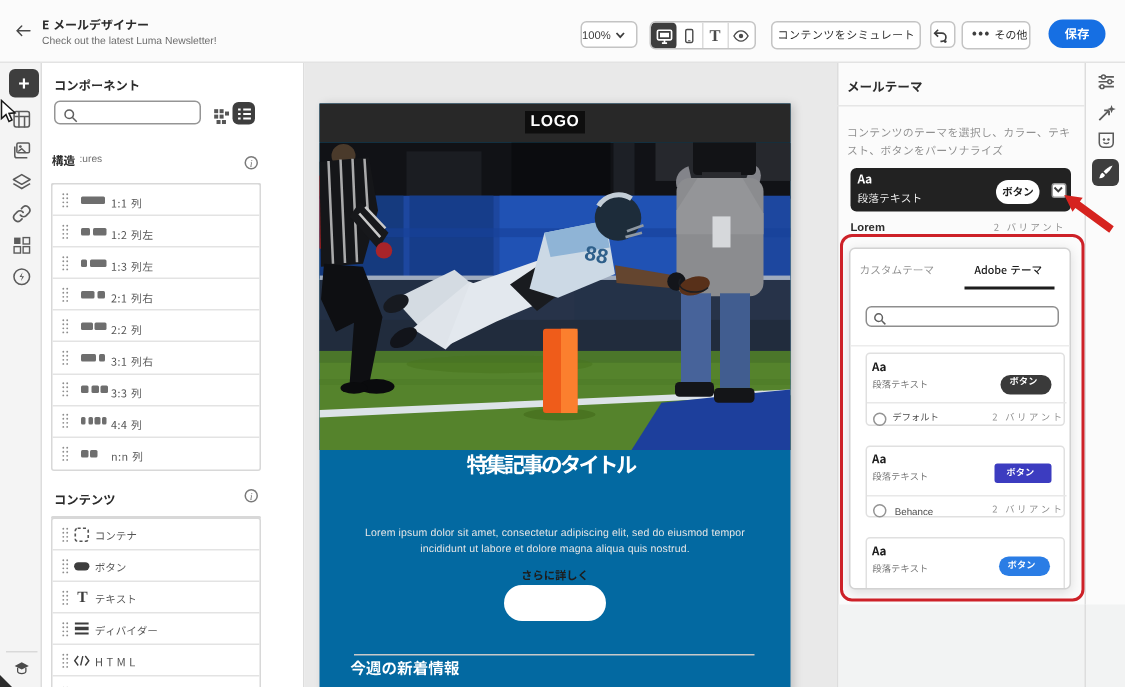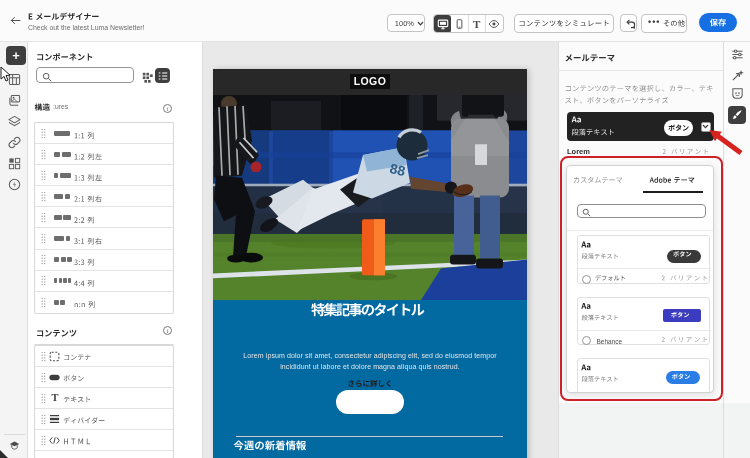--- a/index.html
+++ b/index.html
@@ -3,21 +3,21 @@
 <style>
 *{margin:0;padding:0;box-sizing:border-box}
 html,body{width:750px;height:458px;overflow:hidden}
 body{font-family:"Liberation Sans",sans-serif;position:relative;background:#fff}
 .abs{position:absolute}
 
 #topbar{left:0;top:0;width:750px;height:42px;background:#fbfbfb;border-bottom:1px solid #e3e3e3}
 #backarrow{left:10px;top:15px;width:11px;height:11px}
 #tb-title{left:28px;top:7px;font-size:12px;font-weight:bold;color:#2c2c2c;letter-spacing:.4px}
 #tb-sub{left:28px;top:24px;font-size:6.9px;color:#6d6d6d}
-.tbtn{border:1px solid #c4c4c4;border-radius:4px;background:#fff;color:#3e3e3e;font-size:9px;display:flex;align-items:center;justify-content:flex-end;white-space:nowrap;overflow:hidden}
+.tbtn{border:1px solid #c4c4c4;border-radius:4px;background:#fff;color:#3e3e3e;font-size:9px;display:flex;align-items:center;justify-content:flex-start;white-space:nowrap;overflow:hidden}
 #zoomsel{left:387px;top:14px;width:38px;height:18px;gap:3px;font-size:7.5px}
 #devgroup{left:433px;top:14px;width:71px;height:19px;border:1px solid #c4c4c4;border-radius:4px;background:#fff;display:flex;overflow:hidden}
 .dcell{width:17.7px;height:17.7px;display:flex;align-items:center;justify-content:center;border-right:1px solid #dcdcdc}
 .dcell:last-child{border-right:none}
 .dcell.sel{border-right:none}
 .dcell.sel{background:#3e3e3e;border-radius:3px}
 #simbtn{left:514px;top:14px;width:100px;height:19px;font-size:8px;color:#2c2c2c;letter-spacing:0}
 #undobtn{left:620px;top:14px;width:17px;height:18px}
 #morebtn{left:641px;top:14px;width:46px;height:19px;gap:4px;font-size:9px}
 #savebtn{left:699px;top:13px;width:38px;height:19px;background:#166fe3;border-radius:10px;color:#fff;font-size:9.5px;font-weight:bold;display:flex;align-items:center;justify-content:center;letter-spacing:1px}

